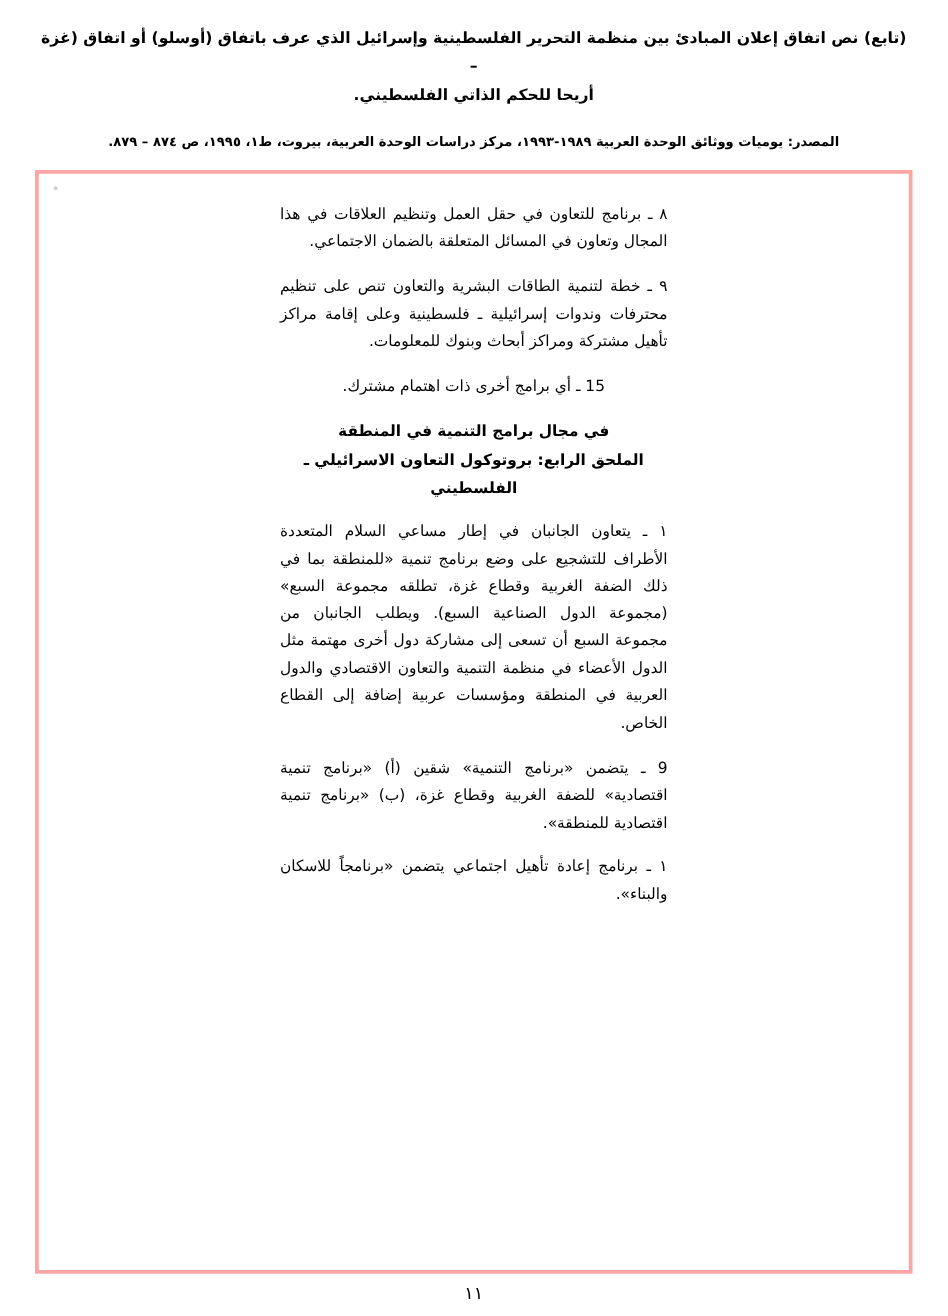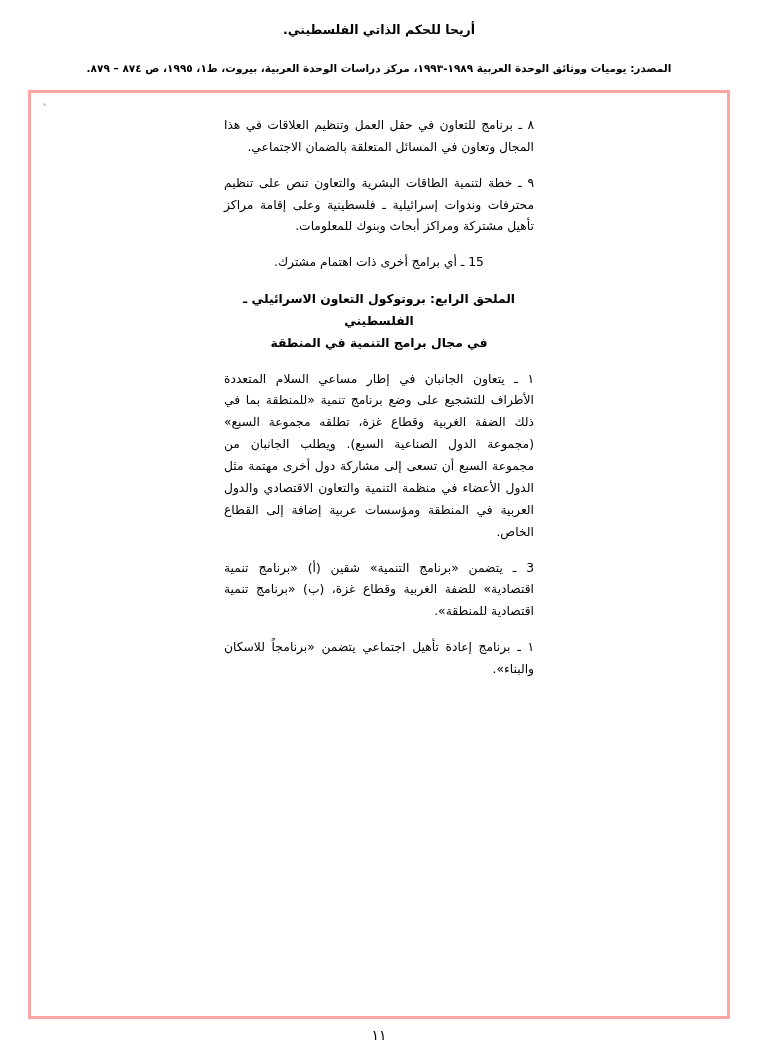--- a/index.html
+++ b/index.html
@@ -99,41 +99,42 @@
     letter-spacing: 1px;
   }
 </style>
 </head>
 <body>
 
 <div class="page">
 
   <div class="header">
     <div class="doc-title">
+      <div>(تابع) نص اتفاق إعلان المبادئ بين منظمة التحرير الفلسطينية وإسرائيل الذي عرف باتفاق (أوسلو) أو اتفاق (غزة –</div>
       <div>أريحا للحكم الذاتي الفلسطيني.</div>
     </div>
     <div class="doc-source">المصدر: يوميات ووثائق الوحدة العربية ١٩٨٩-١٩٩٣، مركز دراسات الوحدة العربية، بيروت، ط١، ١٩٩٥، ص ٨٧٤ – ٨٧٩.</div>
   </div>
 
   <div class="frame">
     <span class="tick"></span>
     <div class="frame-inner">
       <div class="col">
 
         <p class="para">٨ ـ برنامج للتعاون في حقل العمل وتنظيم العلاقات في هذا المجال وتعاون في المسائل المتعلقة بالضمان الاجتماعي.</p>
         <p class="para">٩ ـ خطة لتنمية الطاقات البشرية والتعاون تنص على تنظيم محترفات وندوات إسرائيلية ـ فلسطينية وعلى إقامة مراكز تأهيل مشتركة ومراكز أبحاث وبنوك للمعلومات.</p>
         <p class="para center">15 ـ أي برامج أخرى ذات اهتمام مشترك.</p>
 
         <div class="heading">
+          <span class="ln">في مجال برامج التنمية في المنطقة</span>
           <span class="ln">الملحق الرابع: بروتوكول التعاون الاسرائيلي ـ الفلسطيني</span>
-          <span class="ln">في مجال برامج التنمية في المنطقة</span>
         </div>
 
         <p class="para">١ ـ يتعاون الجانبان في إطار مساعي السلام المتعددة الأطراف للتشجيع على وضع برنامج تنمية «للمنطقة بما في ذلك الضفة الغربية وقطاع غزة، تطلقه مجموعة السبع» (مجموعة الدول الصناعية السبع). ويطلب الجانبان من مجموعة السبع أن تسعى إلى مشاركة دول أخرى مهتمة مثل الدول الأعضاء في منظمة التنمية والتعاون الاقتصادي والدول العربية في المنطقة ومؤسسات عربية إضافة إلى القطاع الخاص.</p>
-        <p class="para">3 ـ يتضمن «برنامج التنمية» شقين (أ) «برنامج تنمية اقتصادية» للضفة الغربية وقطاع غزة، (ب) «برنامج تنمية اقتصادية للمنطقة».</p>
+        <p class="para">9 ـ يتضمن «برنامج التنمية» شقين (أ) «برنامج تنمية اقتصادية» للضفة الغربية وقطاع غزة، (ب) «برنامج تنمية اقتصادية للمنطقة».</p>
         <p class="para">١ ـ برنامج إعادة تأهيل اجتماعي يتضمن «برنامجاً للاسكان والبناء».</p>
 
       </div>
     </div>
   </div>
 
   <div class="footer">١١</div>
 
 </div>
 

